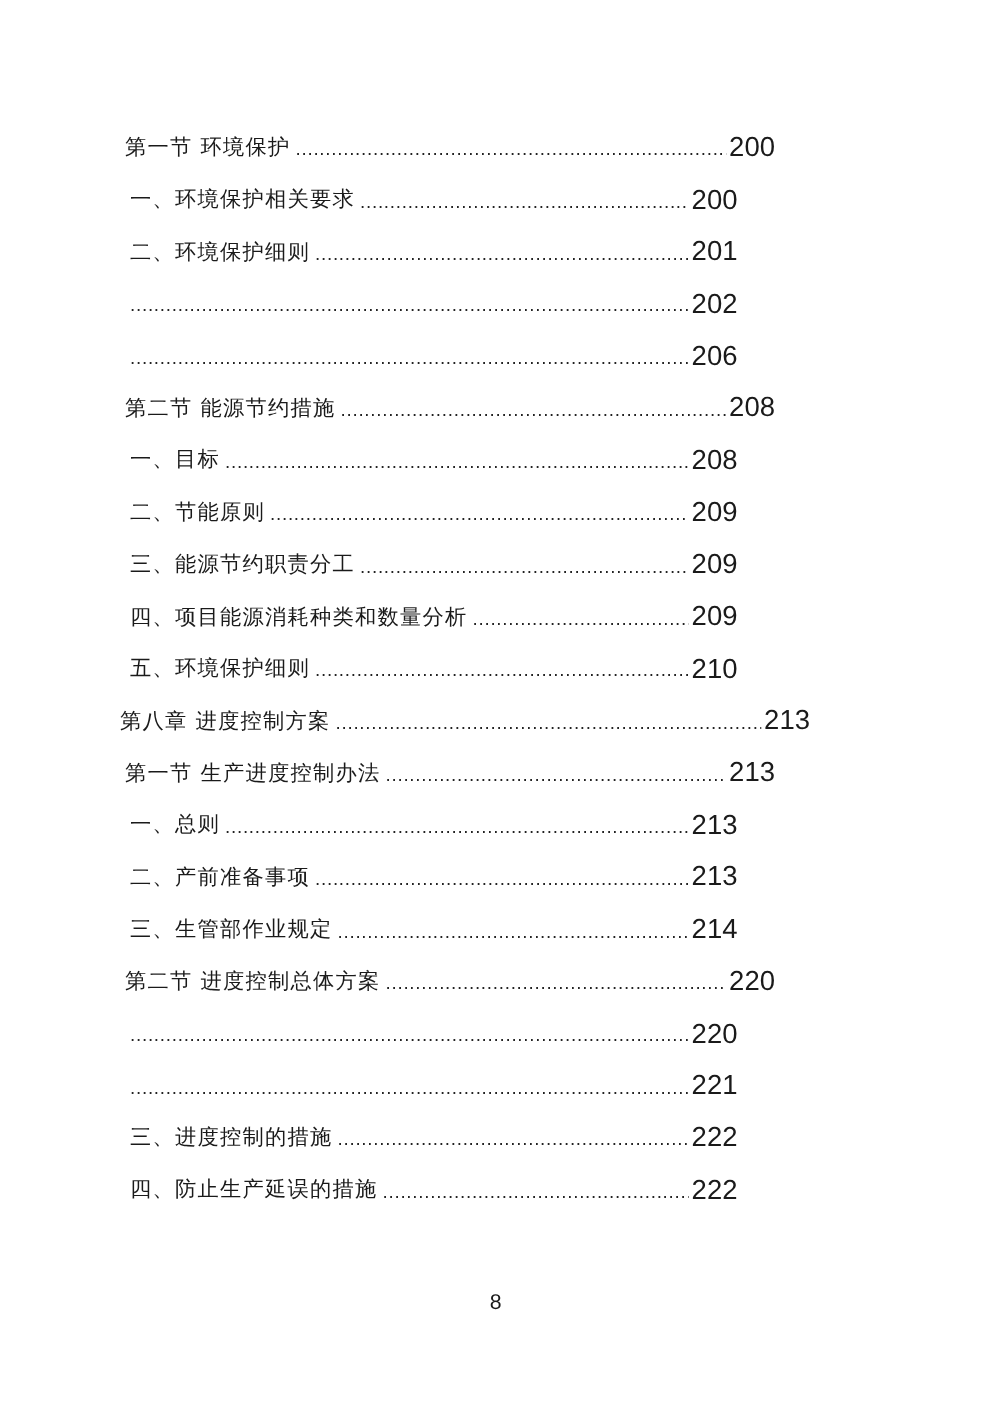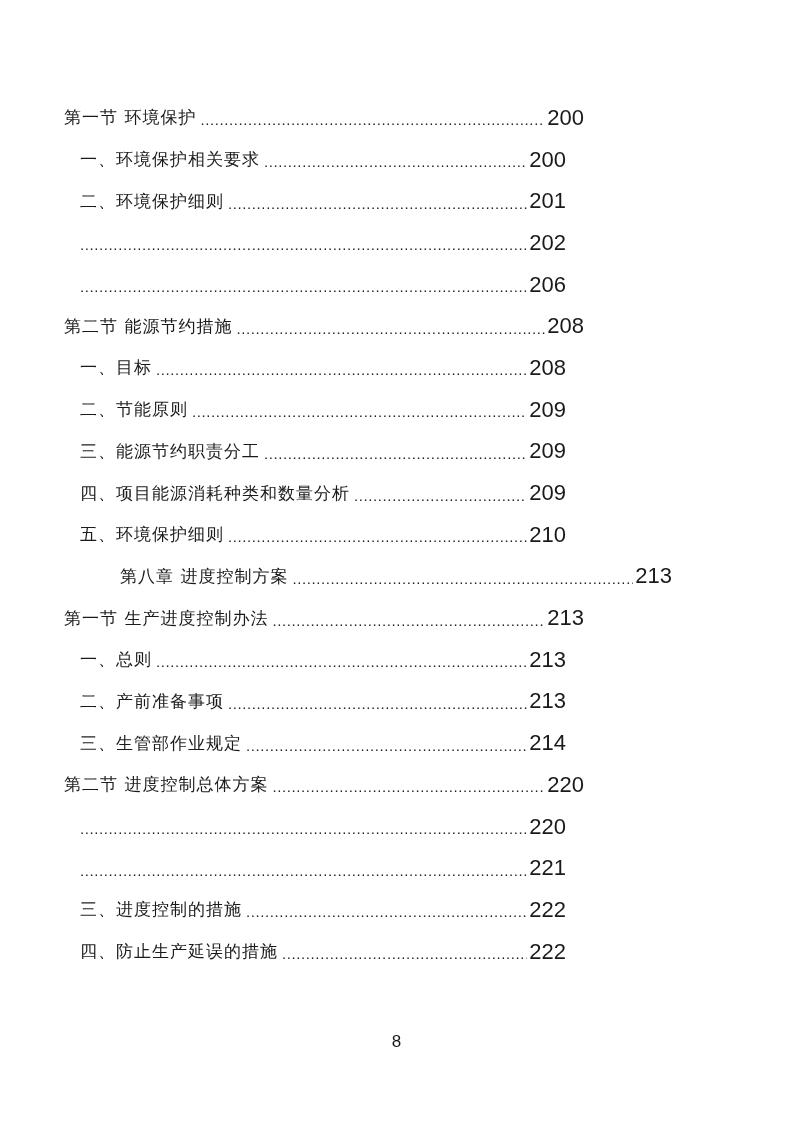--- a/index.html
+++ b/index.html
@@ -7,23 +7,23 @@
          font-family: "DejaVu Sans", "Liberation Sans", sans-serif; color: #1a1a1a; }
   .toc { position: absolute; left: 0; top: 97px; width: 793px; }
   .row { position: relative; height: 41.7px; display: flex; align-items: center;
          font-size: 17px; }
   .row .title { white-space: nowrap; padding-right: 4px; letter-spacing: 1px; }
   .row .leader { flex: 1; overflow: hidden; white-space: nowrap; color: #222;
                  font-family: "Liberation Sans", sans-serif; font-size: 15px;
                  letter-spacing: 0.6px; position: relative; top: 2px; }
   .row .leader::before { content: "........................................................................................................................................................................"; }
   .row .page { font-family: "Liberation Sans", sans-serif; font-size: 22px; padding-left: 2px; }
-  .row.lvl1 { padding-left: 120px; width: 552px; }
-  .row.lvl2 { padding-left: 64px; width: 520px; align-items: center; }
-  .row.lvl3 { padding-left: 80px; width: 486px; }
+  .row.lvl1 { padding-left: 96px; width: 552px; }
+  .row.lvl2 { padding-left: 100px; width: 520px; align-items: center; }
+  .row.lvl3 { padding-left: 104px; width: 486px; }
   .footer { position: absolute; top: 1032px; left: 0; width: 793px; text-align: center;
             font-family: "Liberation Sans", sans-serif; font-size: 17px; }
 </style>
 </head>
 <body>
 
 <div class="toc">
   <div class="row lvl2">
       <span class="title">第一节  环境保护</span>
       <span class="leader"></span>

